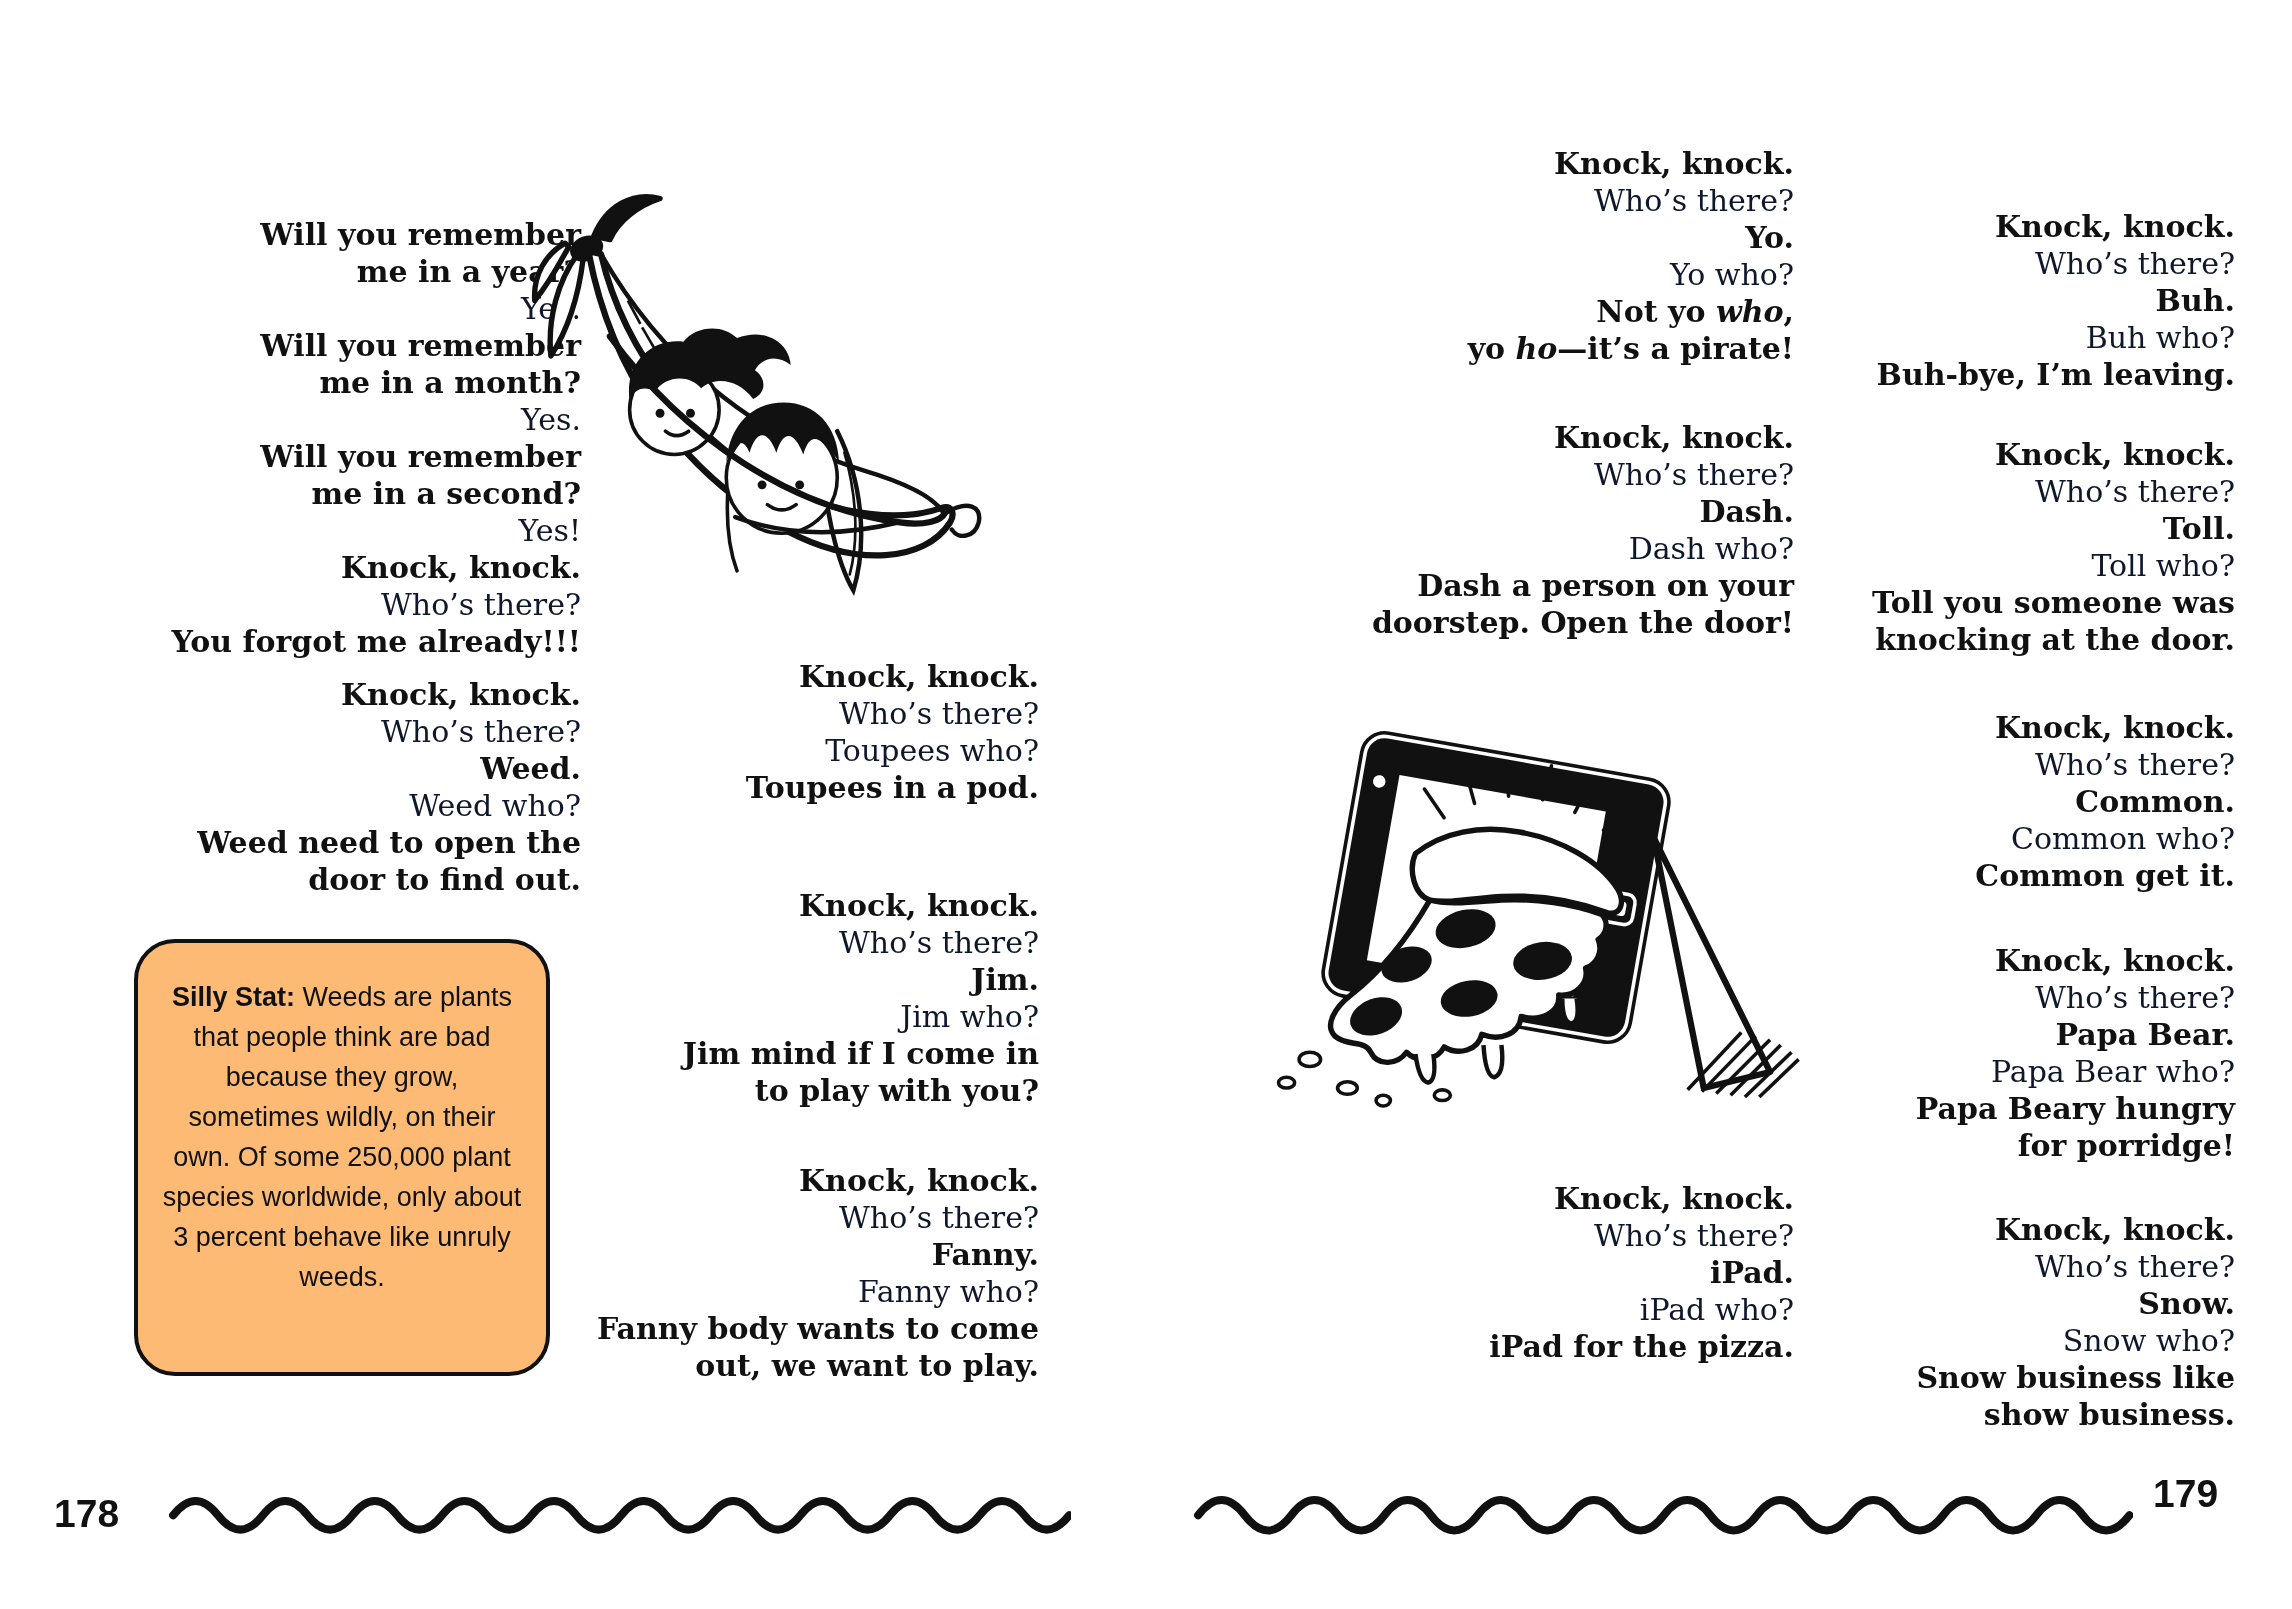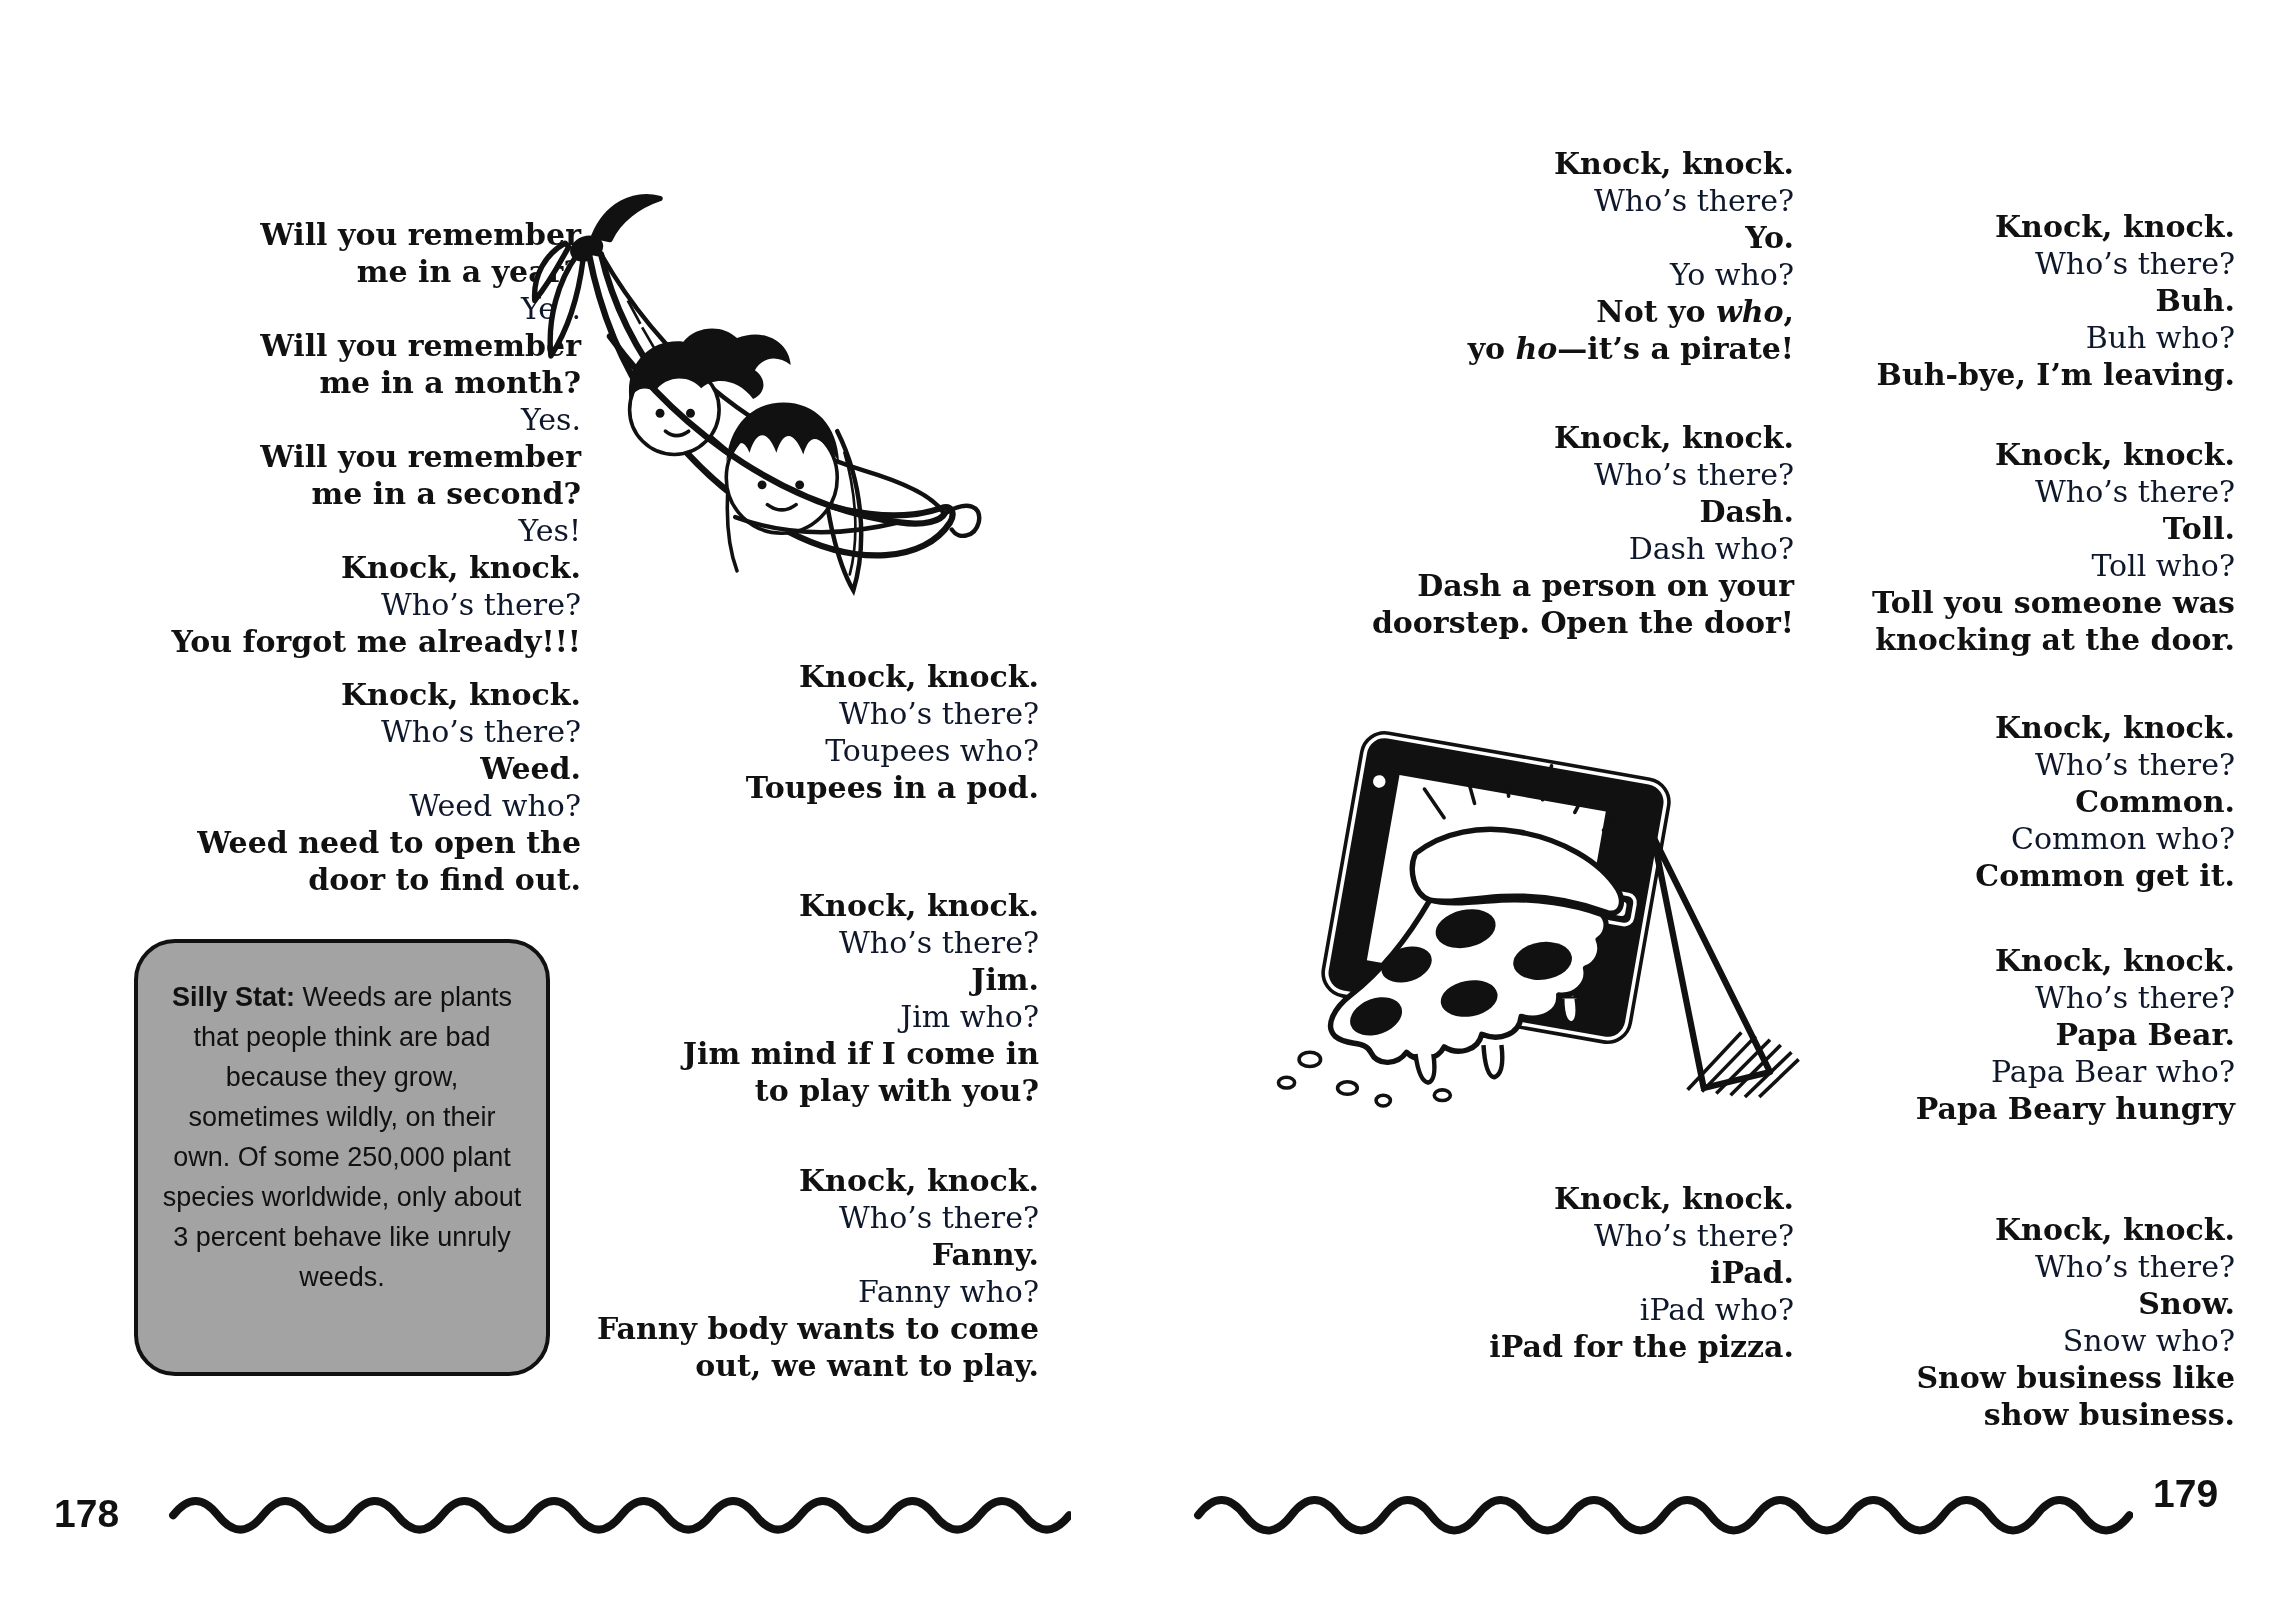--- a/index.html
+++ b/index.html
@@ -4,21 +4,21 @@
 <style>
   html,body{margin:0;padding:0;background:#ffffff;}
   .canvas{position:relative;width:2293px;height:1609px;background:#ffffff;color:#111;
           font-family:"DejaVu Serif",serif;overflow:hidden;}
   .joke{position:absolute;text-align:right;font-size:30px;line-height:37px;}
   .joke p{margin:0;white-space:nowrap;}
   .joke p.b{font-weight:700;}
   .joke p.r{font-weight:400;color:#0f172a;}
   .joke i{font-style:italic;}
   .stat-box{position:absolute;left:134px;top:939px;width:416px;height:437px;box-sizing:border-box;
-            border:4.5px solid #111;border-radius:41px;background:#a3a3a3;
+            border:4.5px solid #111;border-radius:41px;background:#fdba74;
             font-family:"Liberation Sans",sans-serif;font-size:27px;line-height:40px;
             text-align:center;padding:34px 23px;}
   .stat-box p{margin:0;}
   .stat-box strong{font-weight:700;}
   .pagenum{position:absolute;font-family:"Liberation Sans",sans-serif;font-weight:700;
            font-size:39px;line-height:43px;}
   .wave{position:absolute;}
   .illo{position:absolute;}
 </style>
 </head>
@@ -218,20 +218,21 @@
     <p class="r">Common who?</p>
     <p class="b">Common get it.</p>
   </div>
 
   <div class="joke" style="left:1733px;top:942px;width:502px;">
     <p class="b">Knock, knock.</p>
     <p class="r">Who’s there?</p>
     <p class="b">Papa Bear.</p>
     <p class="r">Papa Bear who?</p>
     <p class="b">Papa Beary hungry</p>
+    <p class="b">for porridge!</p>
   </div>
 
   <div class="joke" style="left:1733px;top:1211px;width:502px;">
     <p class="b">Knock, knock.</p>
     <p class="r">Who’s there?</p>
     <p class="b">Snow.</p>
     <p class="r">Snow who?</p>
     <p class="b">Snow business like</p>
     <p class="b">show business.</p>
   </div>

